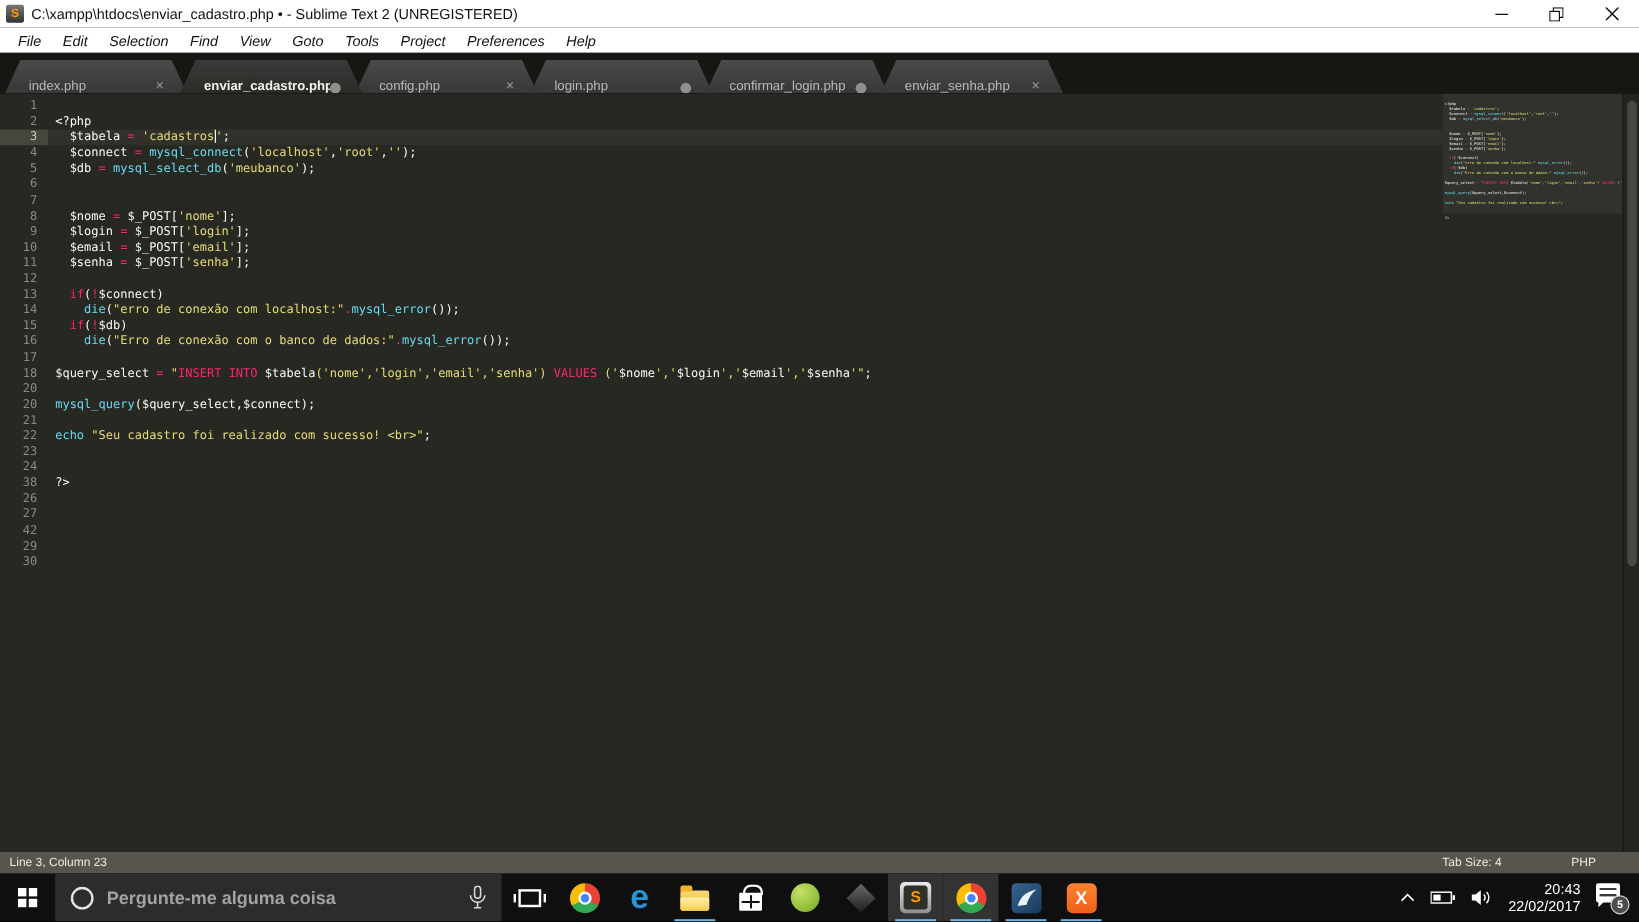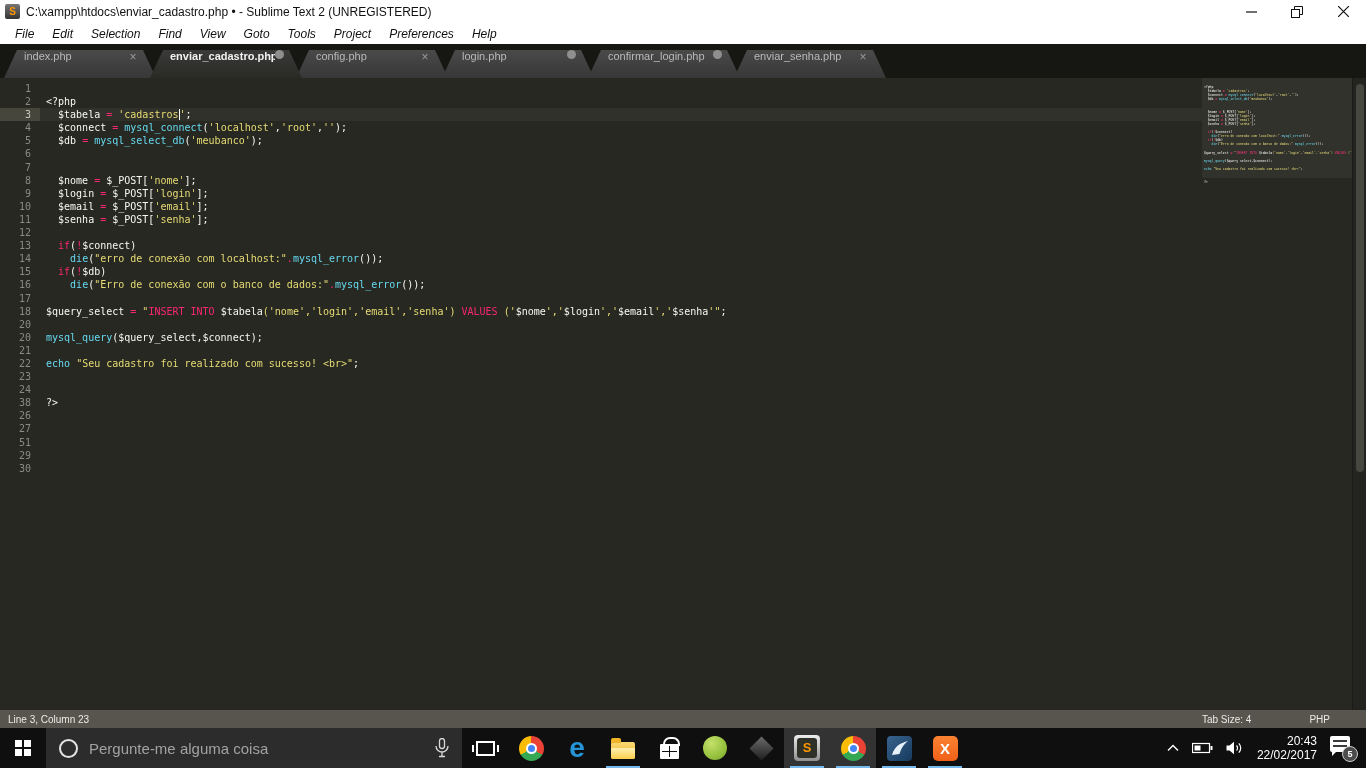--- a/index.html
+++ b/index.html
@@ -16,21 +16,21 @@
   .win-controls { margin-left:auto; display:flex; height:100%; }
   .win-btn { width:46px; display:grid; place-items:center; color:#111; font-size:12px; cursor:default; }
   .win-btn svg { display:block; }
 
   
   .menubar { height:21px; background:#fff; display:flex; align-items:center; padding-left:6px; }
   .menu-item { padding:0 9px; font-size:12px; color:#111;font-style:italic; }
 
   
   .tabbar { height:34px; background:#161613; display:flex; align-items:flex-end; padding-left:4px; }
-  .tab { width:152px; height:28px; margin-right:-6px; display:flex; align-items:flex-start;
+  .tab { width:152px; height:28px; margin-right:-6px; display:flex; align-items:flex-end;
          clip-path:polygon(13px 0, calc(100% - 13px) 0, 100% 100%, 0 100%);
          background:linear-gradient(#4a4a4a,#373737); }
   .tab.active { background:linear-gradient(#3a3a3a,#2a2a26); z-index:2; position:relative; }
   .tab-label { flex:1; padding-left:20px; font-size:11px; color:#b9b9b9; white-space:nowrap;
                overflow:hidden; }
   .tab.active .tab-label { color:#f2f2f2; font-weight:bold; }
   .tab-state { width:14px; margin-right:16px; text-align:center; color:#9a9a9a; font-size:12px; }
   .tab-state.dot { width:9px; height:9px; border-radius:50%; background:#8f8f8f; margin-right:18px; }
 
   
@@ -62,22 +62,22 @@
                color:#eceae4; font-size:10px; padding:0 8px; }
   .status-left { flex:1; }
   .status-tabsize { margin-right:58px; }
   .status-syntax { margin-right:28px; }
 
   
   .taskbar { height:40px; background:#0f0f0f; display:flex; align-items:stretch; }
   .tb-btn { width:46px; display:grid; place-items:center; position:relative; }
   .winlogo { width:16px; height:16px; display:grid; grid-template-columns:1fr 1fr; gap:2px; }
   .winlogo i { background:#fff; }
-  .searchbox { width:416px; background:#2c2c2c; display:flex; align-items:center;
-               gap:11px; padding:0 13px; }
+  .searchbox { width:372px; background:#2c2c2c; display:flex; align-items:center;
+               gap:11px; padding:0 13px;font-weight:bold; }
   .cortana-ring { width:19px; height:19px; border:2px solid #e4e4e4; border-radius:50%; }
   .search-text { color:#a2a2a2; font-size:15px; flex:1; white-space:nowrap; overflow:hidden; }
   .taskview-ic { width:19px; height:15px; border:2px solid #fff; position:relative; }
   .taskview-ic:before, .taskview-ic:after { content:''; position:absolute; top:2px; bottom:2px; width:2px; background:#fff; }
   .taskview-ic:before { left:-6px; } .taskview-ic:after { right:-6px; }
 
   .app.boxed { background:#333; }
   .underline { position:absolute; bottom:0; left:6px; right:6px; height:2px; background:#76b9ed; }
 
   .ic-chrome { width:25px; height:25px; border-radius:50%; position:relative;
@@ -214,21 +214,21 @@
         <div class="ln">18</div>
         <div class="ln">20</div>
         <div class="ln">20</div>
         <div class="ln">21</div>
         <div class="ln">22</div>
         <div class="ln">23</div>
         <div class="ln">24</div>
         <div class="ln">38</div>
         <div class="ln">26</div>
         <div class="ln">27</div>
-        <div class="ln">51</div>
+        <div class="ln">42</div>
         <div class="ln">29</div>
         <div class="ln">30</div>
       </div>
     <div class="codearea" id="code"><div class="row"></div><div class="row"><span class="tk-p">&lt;?php</span></div><div class="row cur"><span class="tk-p">  $tabela </span><span class="tk-k">=</span><span class="tk-p"> </span><span class="tk-s">'cadastros</span><span class="caret"></span><span class="tk-s">'</span><span class="tk-p">;</span></div><div class="row"><span class="tk-p">  $connect </span><span class="tk-k">=</span><span class="tk-p"> </span><span class="tk-f">mysql_connect</span><span class="tk-p">(</span><span class="tk-s">'localhost'</span><span class="tk-p">,</span><span class="tk-s">'root'</span><span class="tk-p">,</span><span class="tk-s">''</span><span class="tk-p">);</span></div><div class="row"><span class="tk-p">  $db </span><span class="tk-k">=</span><span class="tk-p"> </span><span class="tk-f">mysql_select_db</span><span class="tk-p">(</span><span class="tk-s">'meubanco'</span><span class="tk-p">);</span></div><div class="row"></div><div class="row"></div><div class="row"><span class="tk-p">  $nome </span><span class="tk-k">=</span><span class="tk-p"> $_POST[</span><span class="tk-s">'nome'</span><span class="tk-p">];</span></div><div class="row"><span class="tk-p">  $login </span><span class="tk-k">=</span><span class="tk-p"> $_POST[</span><span class="tk-s">'login'</span><span class="tk-p">];</span></div><div class="row"><span class="tk-p">  $email </span><span class="tk-k">=</span><span class="tk-p"> $_POST[</span><span class="tk-s">'email'</span><span class="tk-p">];</span></div><div class="row"><span class="tk-p">  $senha </span><span class="tk-k">=</span><span class="tk-p"> $_POST[</span><span class="tk-s">'senha'</span><span class="tk-p">];</span></div><div class="row"></div><div class="row"><span class="tk-p">  </span><span class="tk-k">if</span><span class="tk-p">(</span><span class="tk-k">!</span><span class="tk-p">$connect)</span></div><div class="row"><span class="tk-p">    </span><span class="tk-f">die</span><span class="tk-p">(</span><span class="tk-s">"erro de conexão com localhost:"</span><span class="tk-k">.</span><span class="tk-f">mysql_error</span><span class="tk-p">());</span></div><div class="row"><span class="tk-p">  </span><span class="tk-k">if</span><span class="tk-p">(</span><span class="tk-k">!</span><span class="tk-p">$db)</span></div><div class="row"><span class="tk-p">    </span><span class="tk-f">die</span><span class="tk-p">(</span><span class="tk-s">"Erro de conexão com o banco de dados:"</span><span class="tk-k">.</span><span class="tk-f">mysql_error</span><span class="tk-p">());</span></div><div class="row"></div><div class="row"><span class="tk-p">$query_select </span><span class="tk-k">=</span><span class="tk-p"> </span><span class="tk-s">"</span><span class="tk-k">INSERT INTO</span><span class="tk-s"> </span><span class="tk-p">$tabela</span><span class="tk-s">('nome','login','email','senha') </span><span class="tk-k">VALUES</span><span class="tk-s"> ('</span><span class="tk-p">$nome</span><span class="tk-s">','</span><span class="tk-p">$login</span><span class="tk-s">','</span><span class="tk-p">$email</span><span class="tk-s">','</span><span class="tk-p">$senha</span><span class="tk-s">'"</span><span class="tk-p">;</span></div><div class="row"></div><div class="row"><span class="tk-f">mysql_query</span><span class="tk-p">($query_select,$connect);</span></div><div class="row"></div><div class="row"><span class="tk-f">echo</span><span class="tk-p"> </span><span class="tk-s">"Seu cadastro foi realizado com sucesso! &lt;br&gt;"</span><span class="tk-p">;</span></div><div class="row"></div><div class="row"></div><div class="row"><span class="tk-p">?&gt;</span></div><div class="row"></div><div class="row"></div><div class="row"></div><div class="row"></div><div class="row"></div></div>
     <div class="minimap">
       <div class="minimap-inner" id="minimap-content"><div class="row"></div><div class="row"><span class="tk-p">&lt;?php</span></div><div class="row cur"><span class="tk-p">  $tabela </span><span class="tk-k">=</span><span class="tk-p"> </span><span class="tk-s">'cadastros</span><span class="tk-s">'</span><span class="tk-p">;</span></div><div class="row"><span class="tk-p">  $connect </span><span class="tk-k">=</span><span class="tk-p"> </span><span class="tk-f">mysql_connect</span><span class="tk-p">(</span><span class="tk-s">'localhost'</span><span class="tk-p">,</span><span class="tk-s">'root'</span><span class="tk-p">,</span><span class="tk-s">''</span><span class="tk-p">);</span></div><div class="row"><span class="tk-p">  $db </span><span class="tk-k">=</span><span class="tk-p"> </span><span class="tk-f">mysql_select_db</span><span class="tk-p">(</span><span class="tk-s">'meubanco'</span><span class="tk-p">);</span></div><div class="row"></div><div class="row"></div><div class="row"><span class="tk-p">  $nome </span><span class="tk-k">=</span><span class="tk-p"> $_POST[</span><span class="tk-s">'nome'</span><span class="tk-p">];</span></div><div class="row"><span class="tk-p">  $login </span><span class="tk-k">=</span><span class="tk-p"> $_POST[</span><span class="tk-s">'login'</span><span class="tk-p">];</span></div><div class="row"><span class="tk-p">  $email </span><span class="tk-k">=</span><span class="tk-p"> $_POST[</span><span class="tk-s">'email'</span><span class="tk-p">];</span></div><div class="row"><span class="tk-p">  $senha </span><span class="tk-k">=</span><span class="tk-p"> $_POST[</span><span class="tk-s">'senha'</span><span class="tk-p">];</span></div><div class="row"></div><div class="row"><span class="tk-p">  </span><span class="tk-k">if</span><span class="tk-p">(</span><span class="tk-k">!</span><span class="tk-p">$connect)</span></div><div class="row"><span class="tk-p">    </span><span class="tk-f">die</span><span class="tk-p">(</span><span class="tk-s">"erro de conexão com localhost:"</span><span class="tk-k">.</span><span class="tk-f">mysql_error</span><span class="tk-p">());</span></div><div class="row"><span class="tk-p">  </span><span class="tk-k">if</span><span class="tk-p">(</span><span class="tk-k">!</span><span class="tk-p">$db)</span></div><div class="row"><span class="tk-p">    </span><span class="tk-f">die</span><span class="tk-p">(</span><span class="tk-s">"Erro de conexão com o banco de dados:"</span><span class="tk-k">.</span><span class="tk-f">mysql_error</span><span class="tk-p">());</span></div><div class="row"></div><div class="row"><span class="tk-p">$query_select </span><span class="tk-k">=</span><span class="tk-p"> </span><span class="tk-s">"</span><span class="tk-k">INSERT INTO</span><span class="tk-s"> </span><span class="tk-p">$tabela</span><span class="tk-s">('nome','login','email','senha') </span><span class="tk-k">VALUES</span><span class="tk-s"> ('</span><span class="tk-p">$nome</span></div><div class="row"></div><div class="row"><span class="tk-f">mysql_query</span><span class="tk-p">($query_select,$connect);</span></div><div class="row"></div><div class="row"><span class="tk-f">echo</span><span class="tk-p"> </span><span class="tk-s">"Seu cadastro foi realizado com sucesso! &lt;br&gt;"</span><span class="tk-p">;</span></div><div class="row"></div><div class="row"></div><div class="row"><span class="tk-p">?&gt;</span></div><div class="row"></div><div class="row"></div><div class="row"></div><div class="row"></div><div class="row"></div></div>
       <div class="mini-viewport"></div>
     </div>
     <div class="scrollbar">
       <div class="scroll-thumb"></div>

